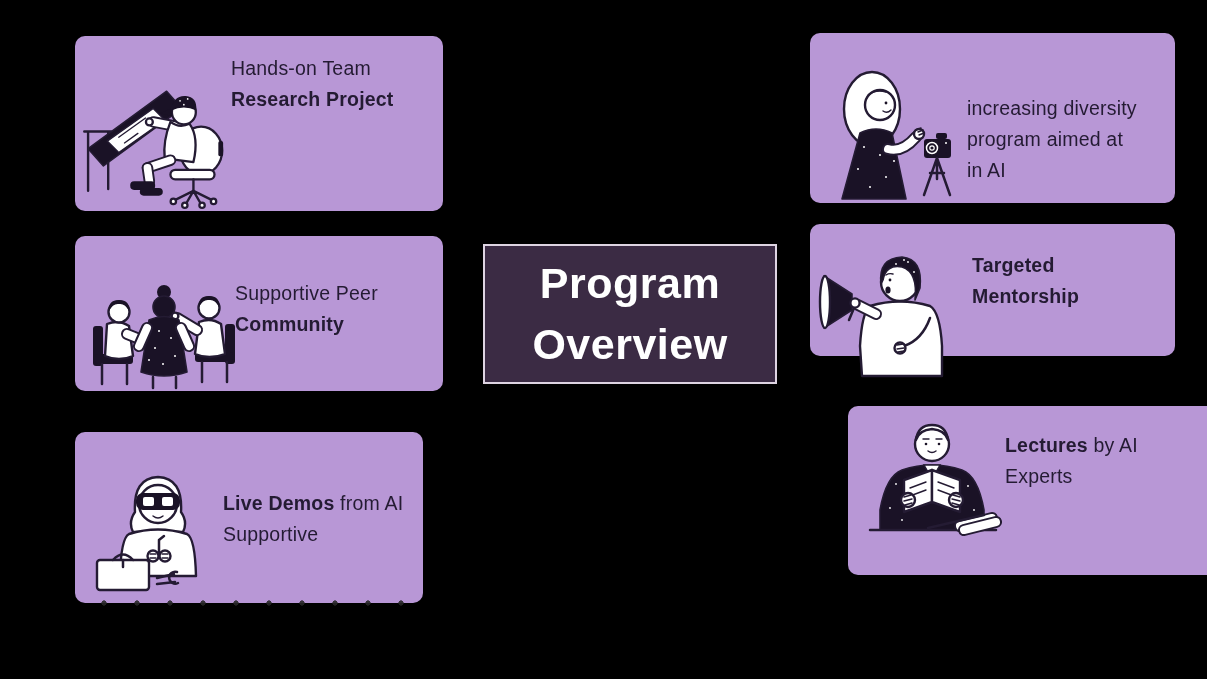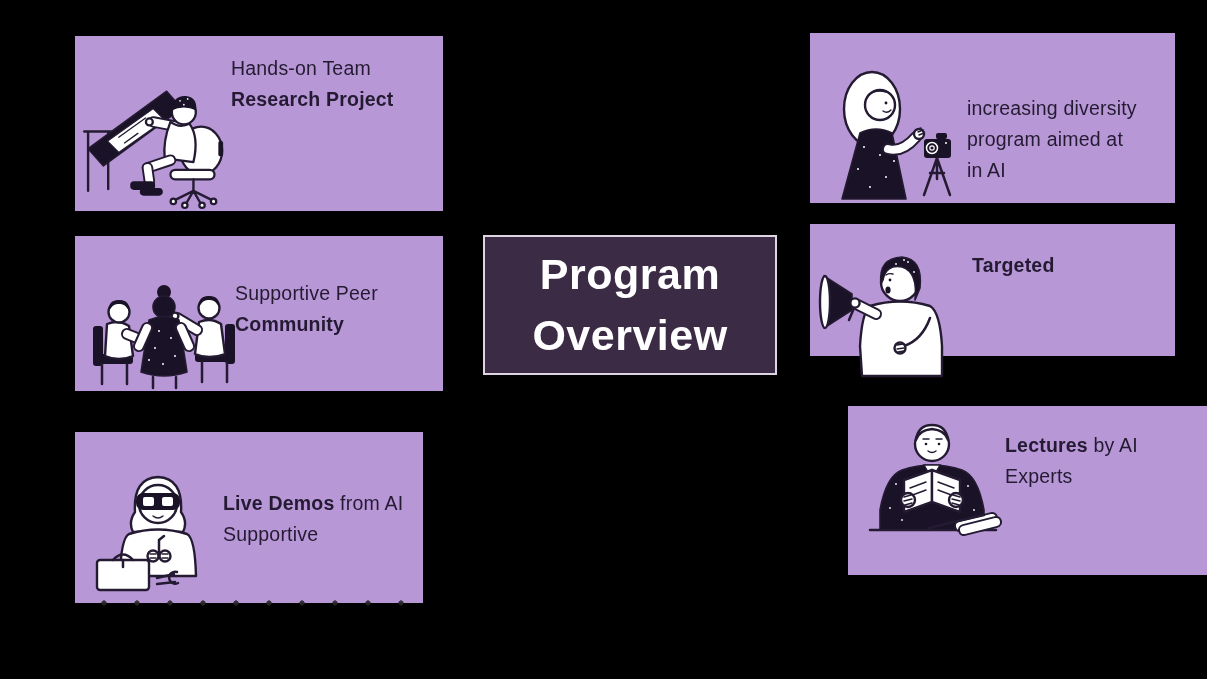--- a/index.html
+++ b/index.html
@@ -4,35 +4,35 @@
 <style>
   :root{
     --background:#000000; --card-bg:#b897d6; --card-text:#241b33;
     --title-bg:#3b2b44; --title-border:#ded4e2; --title-text:#ffffff;
     --line-dark:#241b33; --fill-black:#1a1226; --fill-white:#ffffff;
   }
   *{margin:0;padding:0;box-sizing:border-box;}
   html,body{width:1207px;height:679px;overflow:hidden;}
   body{background:var(--background);font-family:"Liberation Sans",sans-serif;position:relative;}
   .slide{position:absolute;inset:0;}
-  .card{position:absolute;background:var(--card-bg);border-radius:0;}
+  .card{position:absolute;background:var(--card-bg);border-radius:10px;}
   .card-1{left:75px;top:36px;width:368px;height:175px;}
   .card-2{left:75px;top:236px;width:368px;height:155px;padding-left:32px;}
   .card-3{left:75px;top:432px;width:348px;height:171px;}
   .card-4{left:810px;top:33px;width:365px;height:170px;}
   .card-5{left:810px;top:224px;width:365px;height:132px;}
   .card-6{left:848px;top:406px;width:378px;height:169px;}
   .txt{position:absolute;color:var(--card-text);font-size:19.5px;line-height:31px;letter-spacing:.2px;white-space:nowrap;}
   .txt .b{font-weight:700;}
   .t1{left:156px;top:17px;} .t2{left:160px;top:42px;} .t3{left:148px;top:56px;}
   .t4{left:157px;top:60px;} .t5{left:162px;top:26px;} .t6{left:157px;top:24px;}
   .illus{position:absolute;}
   .i1{left:4px;top:38px;} .i2{left:14px;top:40px;} .i3{left:16px;top:34px;}
   .i4{left:14px;top:28px;} .i5{left:8px;top:22px;} .i6{left:14px;top:12px;}
-  .title-box{position:absolute;left:483px;top:235px;width:294px;height:140px;
+  .title-box{position:absolute;left:483px;top:244px;width:294px;height:140px;
     background:var(--title-bg);border:2px solid var(--title-border);
     display:flex;flex-direction:column;align-items:center;justify-content:center;text-align:right;}
   .title-box .tl{color:var(--title-text);font-weight:700;font-size:43px;line-height:61px;letter-spacing:.5px;}
   .dots-row{position:absolute;left:100px;top:599px;width:310px;height:8px;
     background-image:radial-gradient(circle 2.6px at 4px 4px,#262626 2.4px,transparent 2.8px);
     background-size:33px 8px;background-repeat:repeat-x;opacity:.9;}
   
   .ln{stroke:var(--line-dark);stroke-width:2.5;fill:none;stroke-linecap:round;stroke-linejoin:round;}
   .thin{stroke:var(--line-dark);stroke-width:1.4;fill:none;stroke-linecap:round;}
   .wf{fill:var(--fill-white);stroke:var(--line-dark);stroke-width:2.4;stroke-linejoin:round;}
@@ -205,20 +205,21 @@
         <circle class="ws" cx="86" cy="14" r="0.9"></circle>
       <circle class="bs" cx="72" cy="34" r="1.4"></circle>
       <path class="thin" d="M68,29 Q71,27 75,28"></path>
       <ellipse class="bs" cx="70" cy="44" rx="2.6" ry="3.6"></ellipse>
       <path class="ln" d="M112,72 Q104,94 86,100" stroke-width="2.4"></path>
       <circle class="wf" cx="82" cy="102" r="5.5" stroke-width="2"></circle>
       <path class="thin" d="M79,99 L85,98 M79,103 L86,102 M80,106 L86,105"></path>
     </svg>
     <div class="txt t5">
       <div><span class="b">Targeted</span></div>
+      <div><span class="b">Mentorship</span></div>
     </div>
   </div>
 
   <div class="card card-6">
     <svg class="illus i6" width="140" height="134" viewBox="0 0 140 134">
       <circle class="wf" cx="70" cy="26" r="17"></circle>
       <path class="wf" d="M54,22 Q56,7 70,7 Q84,7 86,22 Q83,12 70,11 Q57,12 54,22 Z" stroke-width="2"></path>
       <circle class="bs" cx="64" cy="26" r="1.3"></circle>
         <circle class="bs" cx="77" cy="26" r="1.3"></circle>
       <path class="thin" d="M61,21 L67,21 M74,21 L80,21 M66,33 Q70,36 74,33"></path>

